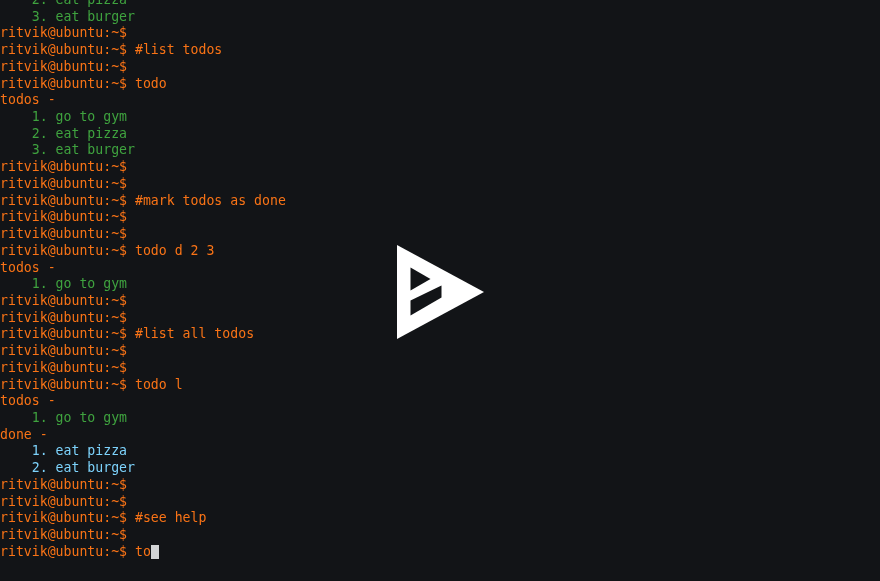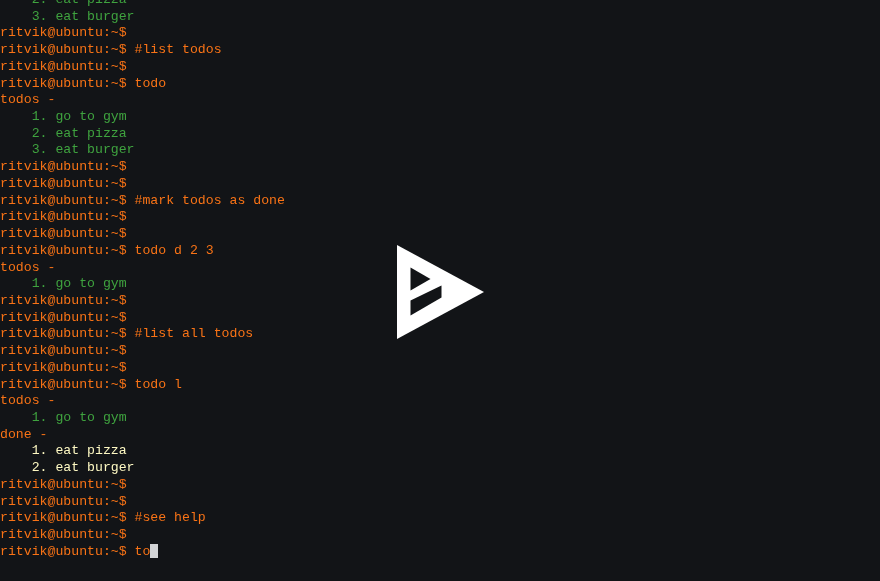--- a/index.html
+++ b/index.html
@@ -25,25 +25,24 @@
     left: 0;
     top: -8px;
     width: 880px;
     padding: 0;
     white-space: pre;
   }
   .line {
     height: 16.72px;
     white-space: pre;
     color: #d2d4d6;
-    font-family: Liberation Mono, monospace;
   }
   .fg-default { color: #f97316; }
   .fg-green   { color: #3fa33f; }
-  .fg-red     { color: #fef9c3; }
+  .fg-red     { color: #7dd3fc; }
   .cursor {
     display: inline-block;
     width: 7.73px;
     height: 14px;
     vertical-align: -3px;
     background: #d2d4d6;
   }
   #play-overlay {
     position: absolute;
     left: 397px;

